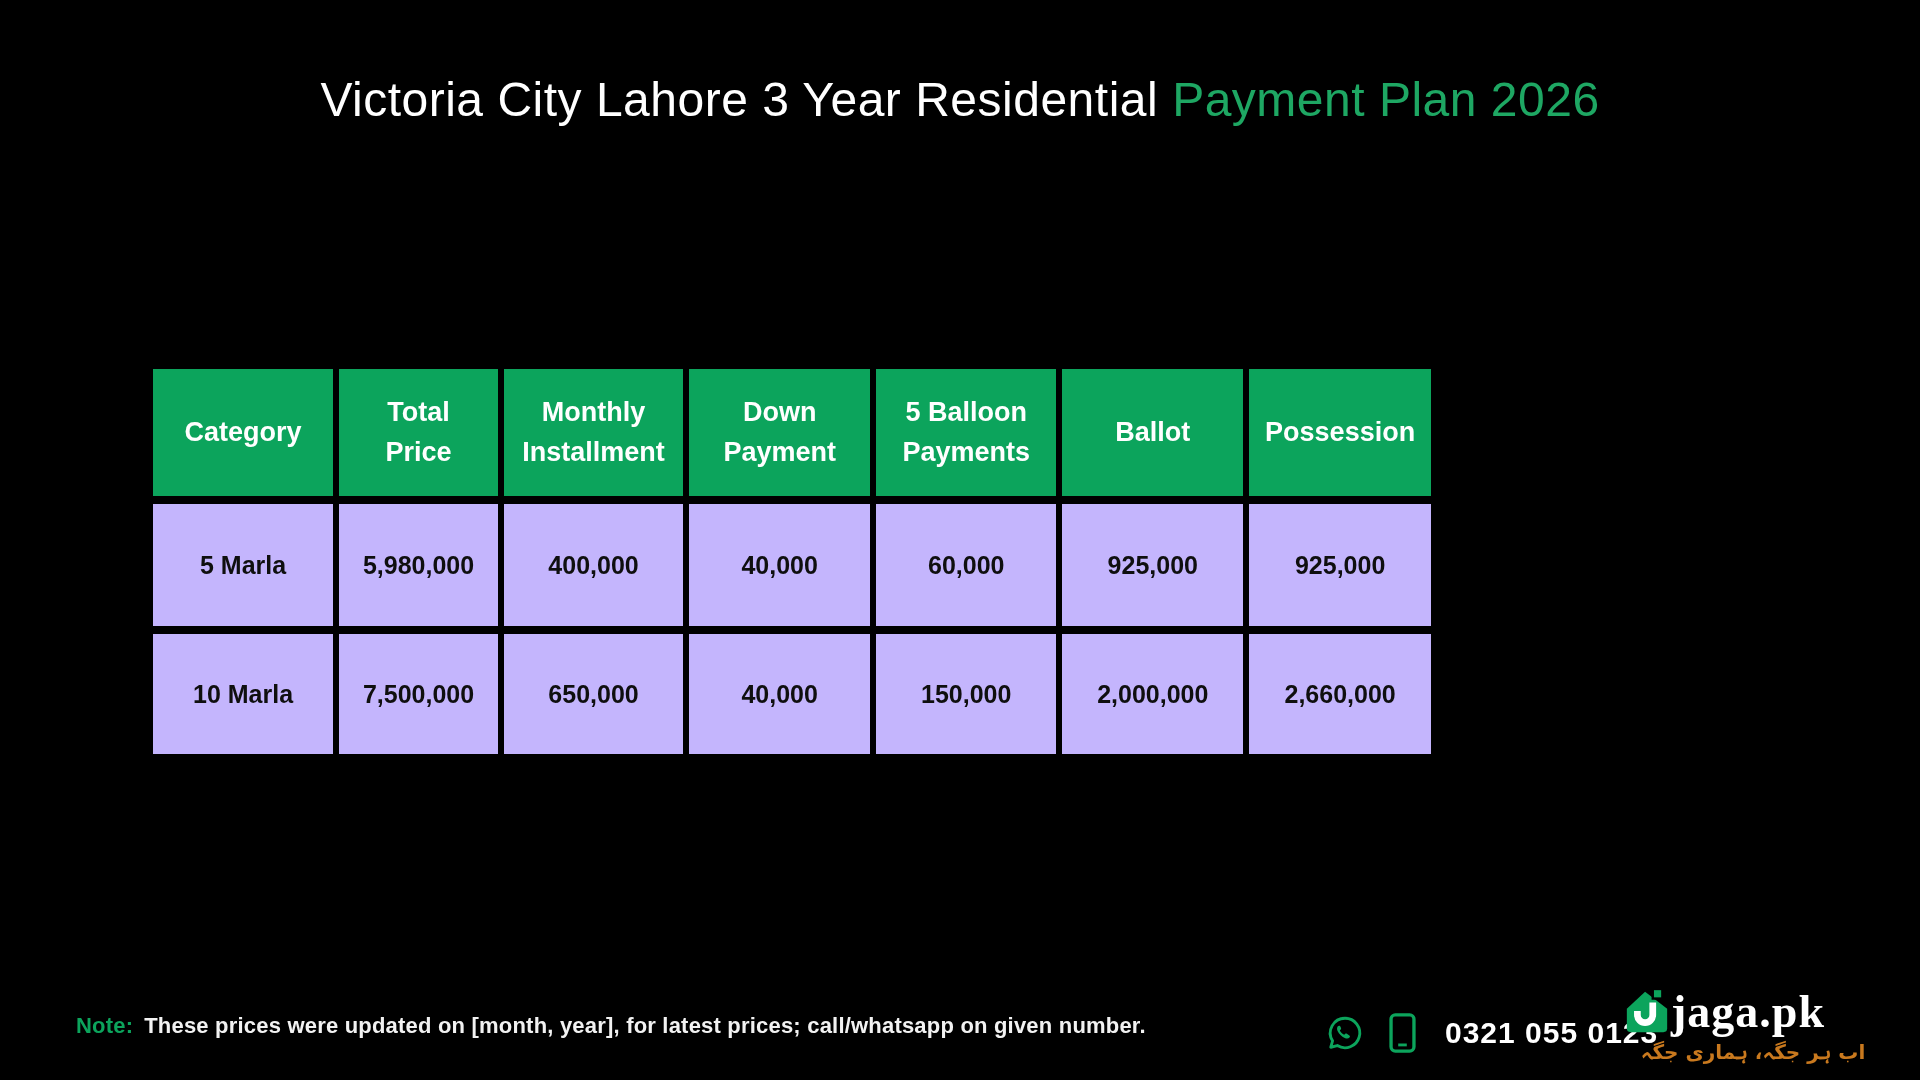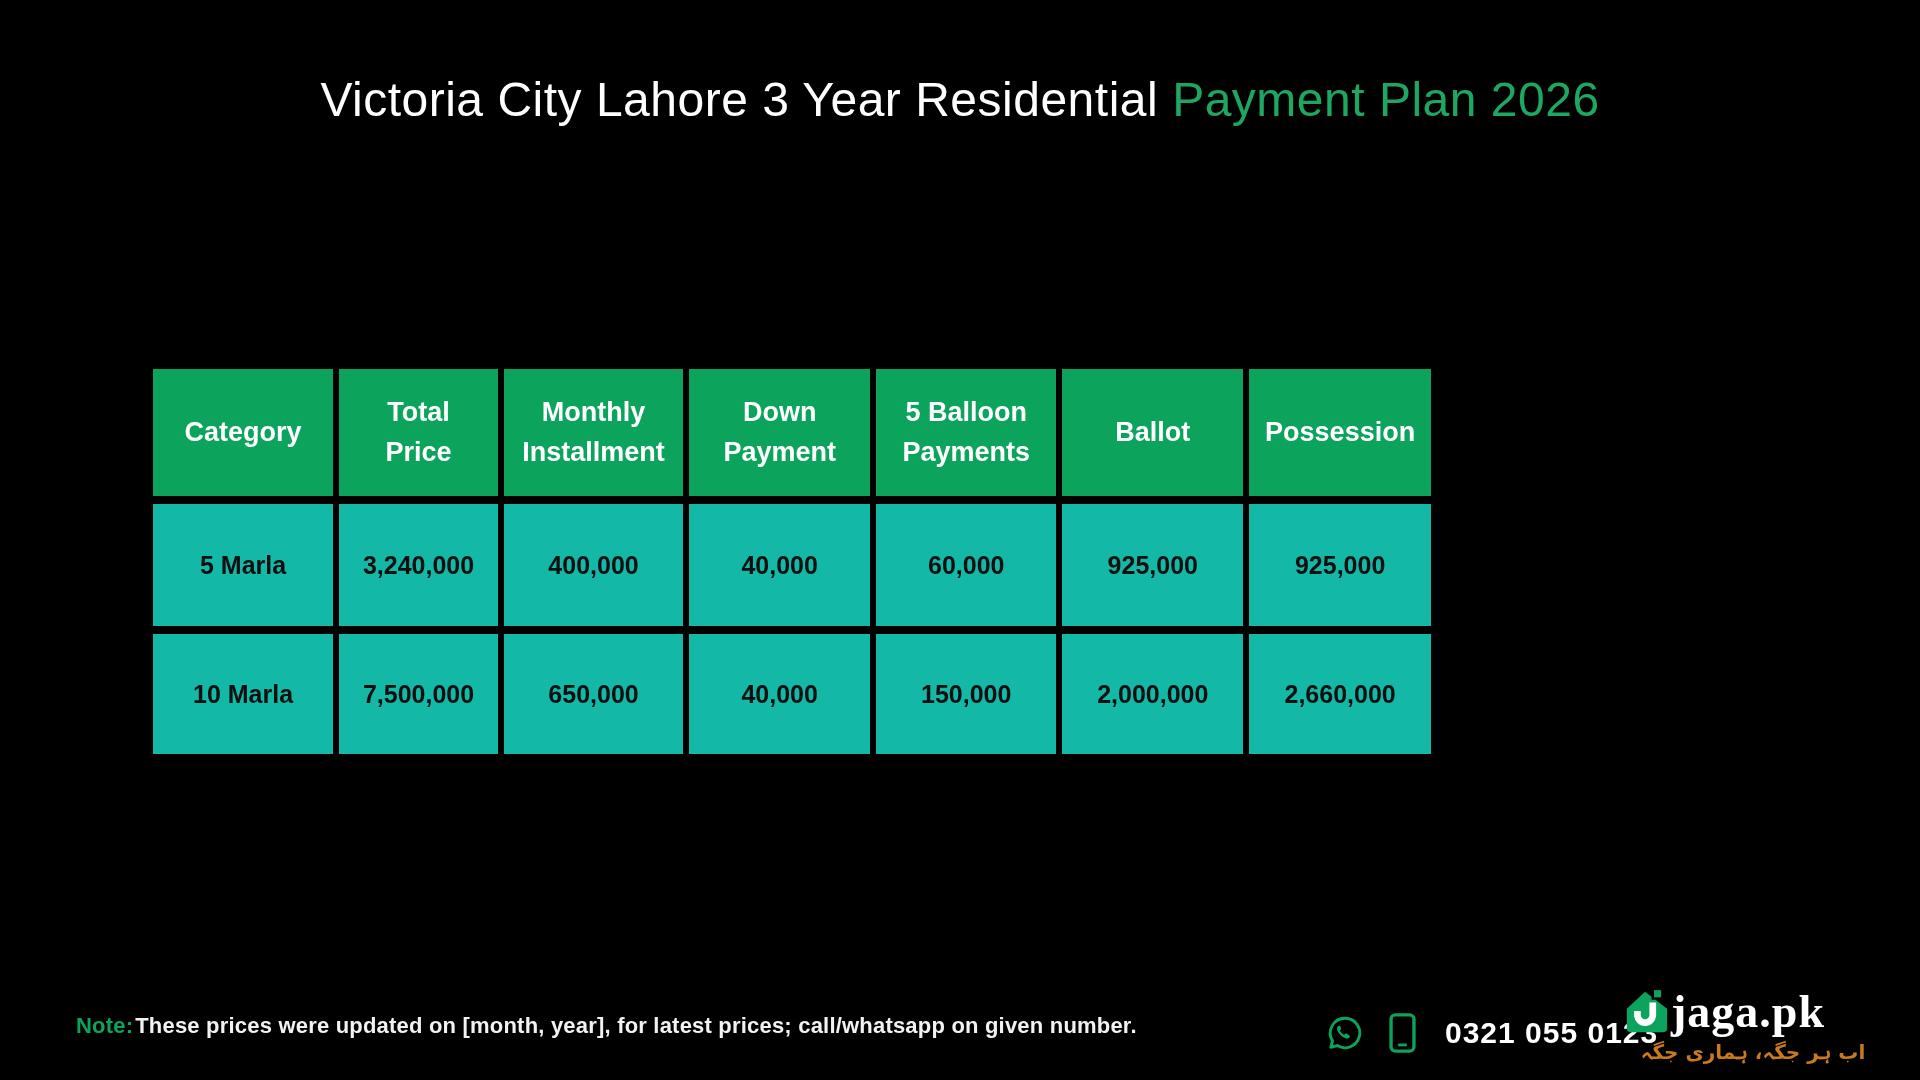--- a/index.html
+++ b/index.html
@@ -21,29 +21,29 @@
     grid-template-columns:227fr 200fr 226fr 228fr 227fr 228fr 229fr;
     grid-template-rows:127px 122px 120px;
     column-gap:6px;row-gap:8px;
   }
   .th{
     background:var(--green,#0ca45c);color:#fff;font-weight:700;font-size:27px;
     line-height:1.45;display:flex;align-items:center;justify-content:center;
     text-align:center;white-space:pre-line;padding:0 12px;
   }
   .td{
-    background:#14b8a6;color:var(--row-text,#0f0f0f);font-weight:700;font-size:25px;
+    background:#c4b5fd;color:var(--row-text,#0f0f0f);font-weight:700;font-size:25px;
     display:flex;align-items:center;justify-content:center;text-align:center;
   }
   
   .note{
     position:absolute;left:76px;top:1013px;font-size:22px;font-weight:700;
     color:var(--note-color,#f2f2f2);letter-spacing:.2px;
   }
-  .note .note-label{color:var(--green,#0ca45c);margin-right:2px;}
+  .note .note-label{color:var(--green,#0ca45c);margin-right:11px;}
   
   .contact{
     position:absolute;left:1326px;top:1012px;display:flex;align-items:center;gap:24px;
   }
   .phone-number{
     color:#fff;font-size:30px;font-weight:700;letter-spacing:1px;margin-left:4px;
     white-space:nowrap;
   }
   
   .brand{position:absolute;left:1623px;top:988px;width:240px;}
@@ -71,21 +71,21 @@
       <div class="th">Total Price</div>
       <div class="th">Monthly
 Installment</div>
       <div class="th">Down
 Payment</div>
       <div class="th">5 Balloon
 Payments</div>
       <div class="th">Ballot</div>
       <div class="th">Possession</div>
       <div class="td">5 Marla</div>
-      <div class="td">3,240,000</div>
+      <div class="td">5,980,000</div>
       <div class="td">400,000</div>
       <div class="td">40,000</div>
       <div class="td">60,000</div>
       <div class="td">925,000</div>
       <div class="td">925,000</div>
       <div class="td">10 Marla</div>
       <div class="td">7,500,000</div>
       <div class="td">650,000</div>
       <div class="td">40,000</div>
       <div class="td">150,000</div>

